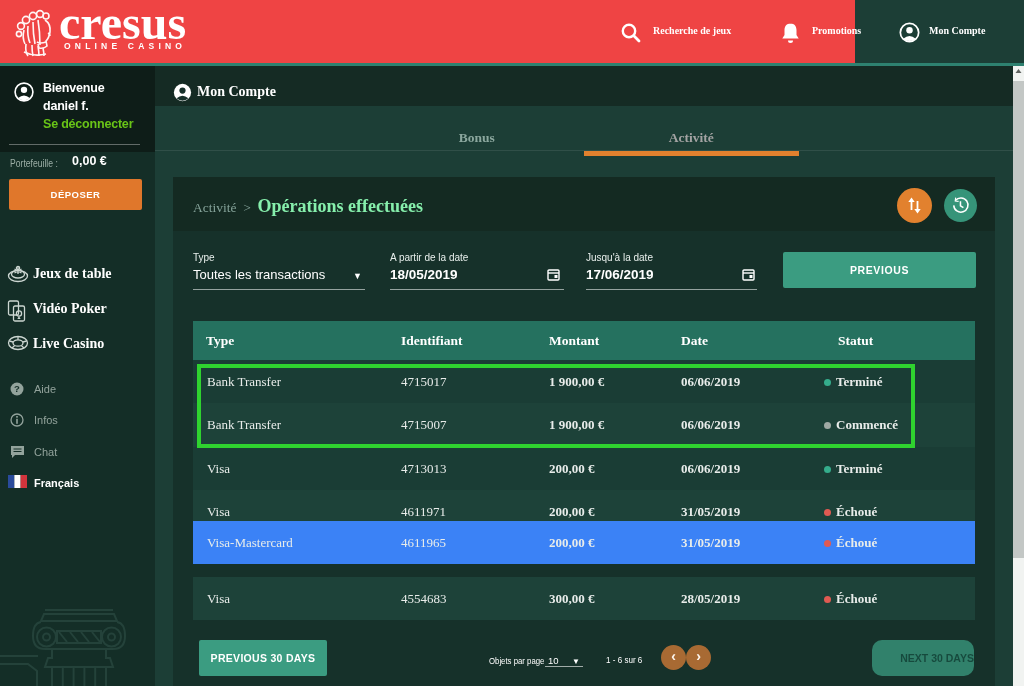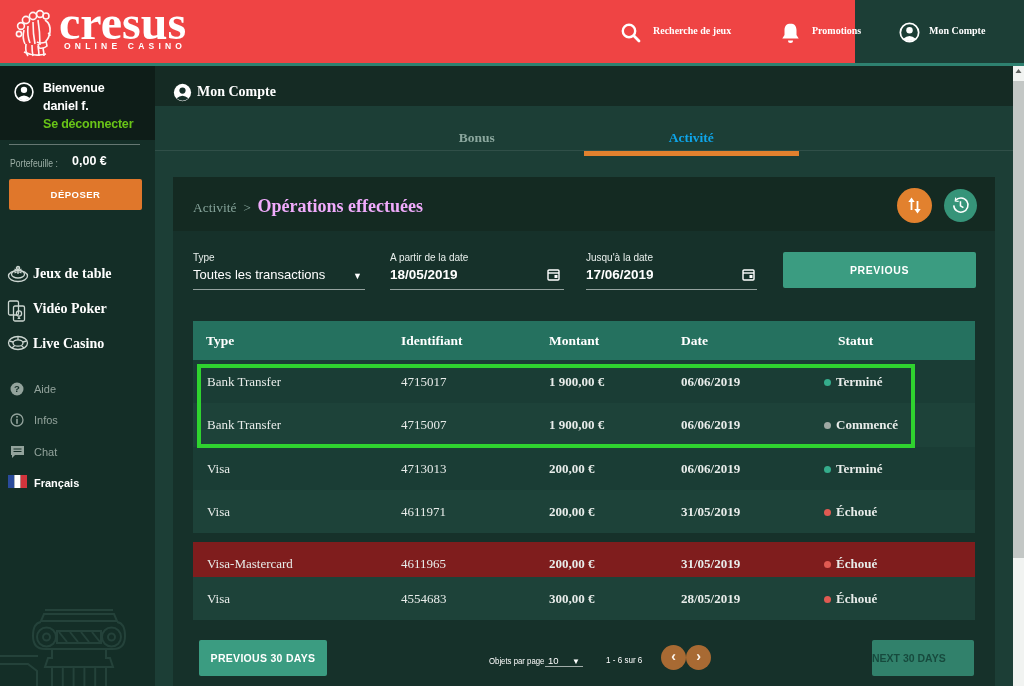--- a/index.html
+++ b/index.html
@@ -9,45 +9,45 @@
 .abs{position:absolute}
 
 
 #hdr{position:absolute;left:0;top:0;width:855px;height:64px;background:#ef4444;z-index:9}
 #hdr .navtxt{position:absolute;top:25px;font-family:"Liberation Serif",serif;font-weight:bold;font-size:10px;color:#fff;white-space:nowrap}
 #logo-cresus{position:absolute;left:59px;top:2px;color:#fff;font-family:"Liberation Serif",serif;font-weight:bold;font-size:48px;letter-spacing:0px;line-height:42px}
 #logo-sub{position:absolute;left:64px;top:41px;color:#fff;font-size:8.5px;font-weight:bold;letter-spacing:4.2px;font-family:"Liberation Sans",sans-serif}
 
 
 #side{position:absolute;left:0;top:64px;width:155px;height:622px;background:#142e27;z-index:8}
-#welcome{position:absolute;left:0;top:0;width:155px;height:76px;background:#0e1d18}
+#welcome{position:absolute;left:0;top:0;width:155px;height:88px;background:#0e1d18}
 #welcome .b{color:#fff;font-weight:bold;font-size:12.5px;letter-spacing:-.2px}
 #sep{position:absolute;left:9px;top:80px;width:131px;height:0;border-top:1px solid rgba(255,255,255,.35)}
 #deposer{position:absolute;left:9px;top:115px;width:133px;height:31px;background:#e0772b;border-radius:2px;color:#fff;font-weight:bold;font-size:9.5px;letter-spacing:.5px;text-align:center;line-height:31px}
 .mitem{position:absolute;left:0;width:155px;height:24px;color:#fff}
 .mitem .ic{position:absolute;left:7px;top:2px}
 .mitem .tx{position:absolute;left:33px;top:3px;font-family:"Liberation Serif",serif;font-weight:bold;font-size:14px;white-space:nowrap}
 .sitem{position:absolute;left:0;width:155px;height:16px;color:#93a39c;font-size:11px}
 .sitem .ic{position:absolute;left:10px;top:1px}
 .sitem .tx{position:absolute;left:34px;top:2px}
 
 
 #main{position:absolute;left:155px;top:64px;width:858px;height:622px;background:#1c3e36}
 #mcbar{position:absolute;left:0;top:0;width:858px;height:42px;background:#152b24}
 #mctext{position:absolute;left:42px;top:20px;color:#fff;font-family:"Liberation Serif",serif;font-weight:bold;font-size:14px}
 .tab{position:absolute;top:66px;width:214.5px;text-align:center;font-family:"Liberation Serif",serif;font-weight:bold;font-size:13.5px;color:#8ba79e}
-.tab.act{color:#0ea5e9}
+.tab.act{color:#a3a3a3}
 #tabline{position:absolute;left:0;top:86px;width:858px;border-top:1px solid rgba(255,255,255,.09)}
 #tabbar{position:absolute;left:429px;top:87px;width:215px;height:5px;background:#e2812e}
 
 
 #panel{position:absolute;left:18px;top:113px;width:822px;height:509px;background:#16312a}
 #phead{position:absolute;left:0;top:0;width:822px;height:54px;background:#142a22}
 #crumb{position:absolute;left:20px;top:19px;font-family:"Liberation Serif",serif;font-size:13.5px;color:#84a299}
-#crumb b{color:#f0abfc;font-size:18px;font-weight:bold}
+#crumb b{color:#86efac;font-size:18px;font-weight:bold}
 .cbtn{position:absolute;border-radius:50%}
 #btn-swap{left:724px;top:11px;width:35px;height:35px;background:#e2812e}
 #btn-hist{left:771px;top:12px;width:33px;height:33px;background:#369479}
 
 
 .flabel{position:absolute;top:75px;color:#e8efec;font-size:10px}
 .fval{position:absolute;top:90px;color:#fff;font-size:13.5px;font-weight:bold}
 .fline{position:absolute;top:112px;height:0;border-top:1px solid rgba(255,255,255,.55)}
 #rech{position:absolute;left:610px;top:75px;width:193px;height:36px;background:#3b9c81;border-radius:2px;color:#fff;font-weight:bold;font-size:10.5px;letter-spacing:.6px;text-align:center;line-height:36px}
 
@@ -56,21 +56,21 @@
 #thead{position:absolute;left:0;top:0;width:782px;height:39px;background:#25715f}
 .th{position:absolute;top:12px;color:#fff;font-family:"Liberation Serif",serif;font-weight:bold;font-size:13.5px}
 .trow{position:absolute;left:0;width:782px;height:43.3px}
 .trow .td{position:absolute;top:14px;color:#e8ecea;font-family:"Liberation Serif",serif;font-size:13px}
 .trow .td.b{font-weight:bold}
 .dot{position:absolute;top:19px;width:7px;height:7px;border-radius:50%}
 #greenbox{position:absolute;left:24px;top:187px;width:718px;height:84px;border:4px solid #2fd32f;z-index:5}
 
 
 #prev30{position:absolute;left:26px;top:463px;width:128px;height:36px;background:#3b9c81;border-radius:2px;color:#fff;font-weight:bold;font-size:10.5px;letter-spacing:.3px;text-align:center;line-height:36px}
-#next30{position:absolute;left:699px;top:463px;width:102px;height:36px;background:rgba(59,156,129,.75);border-radius:2px;color:rgba(16,60,50,.8);font-weight:bold;font-size:10.5px;text-align:left;line-height:36px}
+#next30{position:absolute;left:699px;top:463px;width:102px;height:36px;background:rgba(59,156,129,.75);border-radius:10px;color:rgba(16,60,50,.8);font-weight:bold;font-size:10.5px;text-align:right;line-height:36px}
 #objpp{position:absolute;left:316px;top:478px;color:#fff;font-size:9.5px;transform:scaleX(.82);transform-origin:0 0}
 #ppline{position:absolute;left:372px;top:489px;width:38px;border-top:1px solid rgba(255,255,255,.6)}
 #surtxt{position:absolute;left:433px;top:477px;color:#fff;font-size:9.5px;transform:scaleX(.85);transform-origin:0 0}
 .pgc{position:absolute;top:468px;width:25px;height:25px;border-radius:50%;background:#a86a33;color:#fdf6ee;text-align:center;font-size:14px;line-height:23px;font-weight:bold}
 
 
 #sbar{position:absolute;left:1013px;top:64px;width:11px;height:622px;background:#f1f3f1;z-index:10}
 #sbtn{position:absolute;left:0;top:0;width:11px;height:17px;background:#f1f3f1}
 #sthumb{position:absolute;left:0;top:17px;width:11px;height:477px;background:#c3c7c5}
 </style>
@@ -316,21 +316,21 @@
         <div class="td b" style="left:643px">Terminé</div>
       </div>
       <div class="trow" style="top:168.9px;background:#1d4239">
         <div class="td" style="left:14px">Visa</div>
         <div class="td" style="left:208px">4611971</div>
         <div class="td b" style="left:356px">200,00 €</div>
         <div class="td b" style="left:488px">31/05/2019</div>
         <div class="dot" style="left:631px;background:#e05a52"></div>
         <div class="td b" style="left:643px">Échoué</div>
       </div>
-      <div class="trow" style="top:221px;background:#7f1d1d">
+      <div class="trow" style="top:200px;background:#3b82f6">
         <div class="td" style="left:14px">Visa-Mastercard</div>
         <div class="td" style="left:208px">4611965</div>
         <div class="td b" style="left:356px">200,00 €</div>
         <div class="td b" style="left:488px">31/05/2019</div>
         <div class="dot" style="left:631px;background:#e05a52"></div>
         <div class="td b" style="left:643px">Échoué</div>
       </div>
       <div class="trow" style="top:255.5px;background:#1d4239;height:43.5px">
         <div class="td" style="left:14px">Visa</div>
         <div class="td" style="left:208px">4554683</div>

